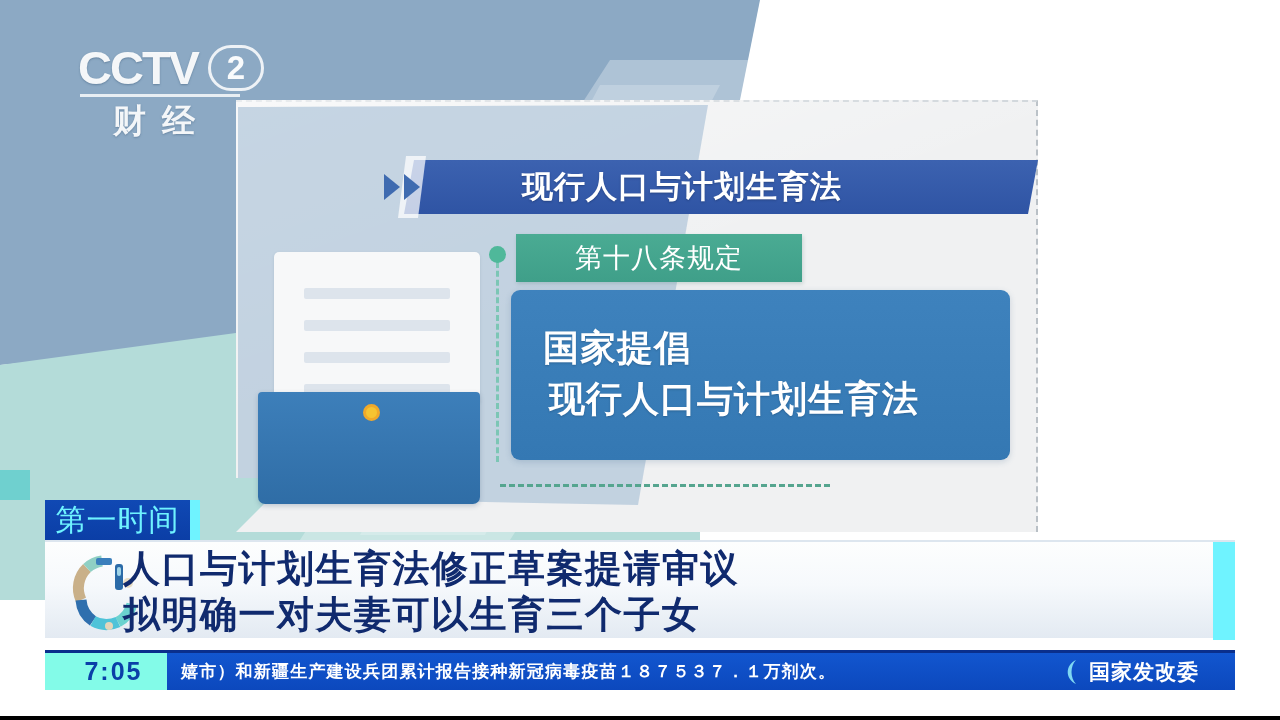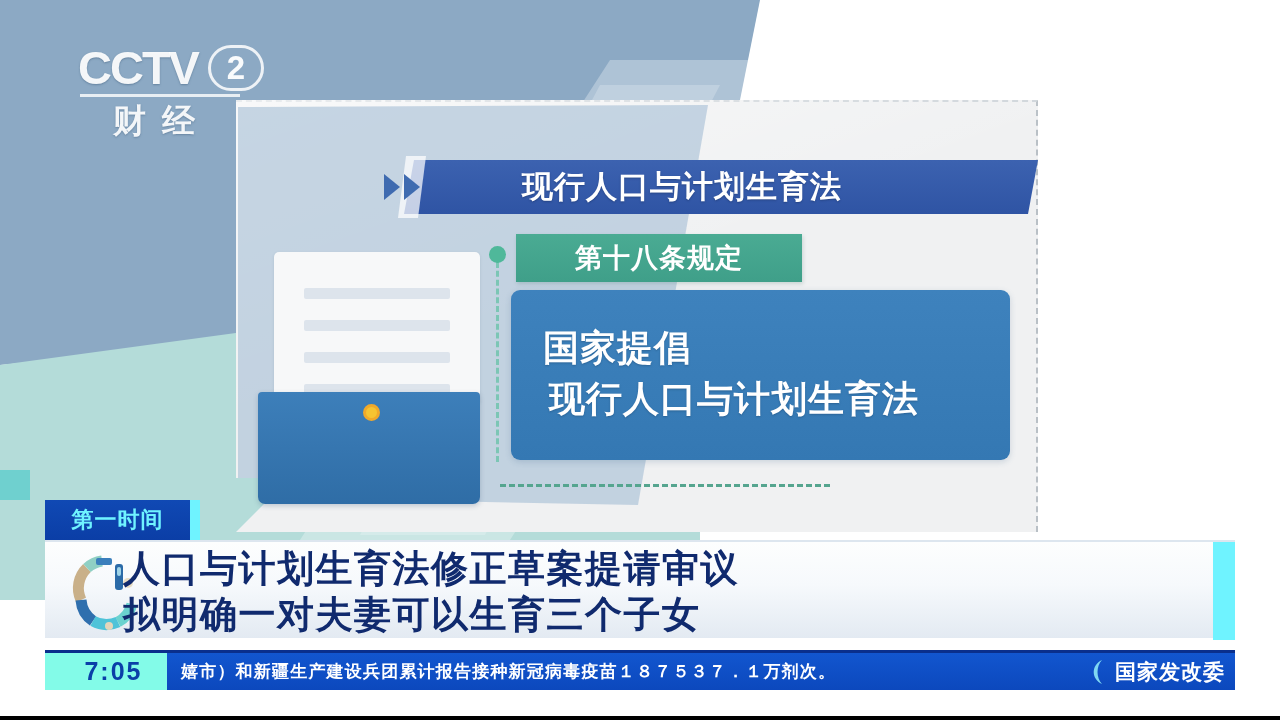--- a/index.html
+++ b/index.html
@@ -203,21 +203,21 @@
   
   .green-tag{
     position:absolute; left:516px; top:234px;
     width:286px; height:48px;
     background:linear-gradient(180deg,#4aab93 0%,#3f9f89 100%);
     z-index:14;
     display:flex; align-items:center; justify-content:center;
     box-shadow:1px 2px 4px rgba(60,110,100,.22);
   }
   .green-tag span{
-    color:#fff; font-weight:bold; font-size:27px; letter-spacing:1px;
+    color:#fff; font-weight:normal; font-size:27px; letter-spacing:1px;
   }
 
   
   .blue-box{
     position:absolute; left:511px; top:290px;
     width:499px; height:170px;
     background:linear-gradient(180deg,#3e82bd 0%,#3478b3 100%);
     border-radius:9px;
     z-index:13;
     padding:32px 0 0 32px;
@@ -233,21 +233,21 @@
 
   
   .lt-badge{
     position:absolute; left:45px; top:500px;
     width:145px; height:40px;
     background:linear-gradient(180deg,#1049b4 0%,#0b3ea6 100%);
     z-index:26;
     display:flex; align-items:center; justify-content:center;
   }
   .lt-badge span{
-    color:#6ff3ff; font-weight:bold; font-size:22px; letter-spacing:1px;text-align:center;
+    color:#6ff3ff; font-weight:normal; font-size:30px; letter-spacing:1px;text-align:center;
   }
   .lt-badge-tip{
     position:absolute; left:190px; top:500px;
     width:10px; height:40px;
     background:#6ff3ff;
     z-index:26;
   }
   .lt-main{
     position:absolute; left:45px; top:540px;
     width:1190px; height:98px;
@@ -294,21 +294,21 @@
     flex:1 1 auto; overflow:hidden;
     display:flex; align-items:center;
     padding-left:14px;
   }
   .ticker-body span{
     color:#ffffff; font-weight:bold; font-size:17px;
     letter-spacing:1.2px; white-space:nowrap;
   }
   .ticker-src{
     flex:0 0 auto; display:flex; align-items:center;
-    gap:8px; padding:0 10px 0 12px;
+    gap:8px; padding:0 36px 0 12px;
   }
   .ticker-src .label{
     color:#ffffff; font-weight:bold; font-size:21px; letter-spacing:1px;
   }
   .arc-icon{ width:20px; height:26px; }
 
   .bottom-white{
     position:absolute; left:0; top:690px; width:1280px; height:30px;
     background:#ffffff; z-index:29;
   }

